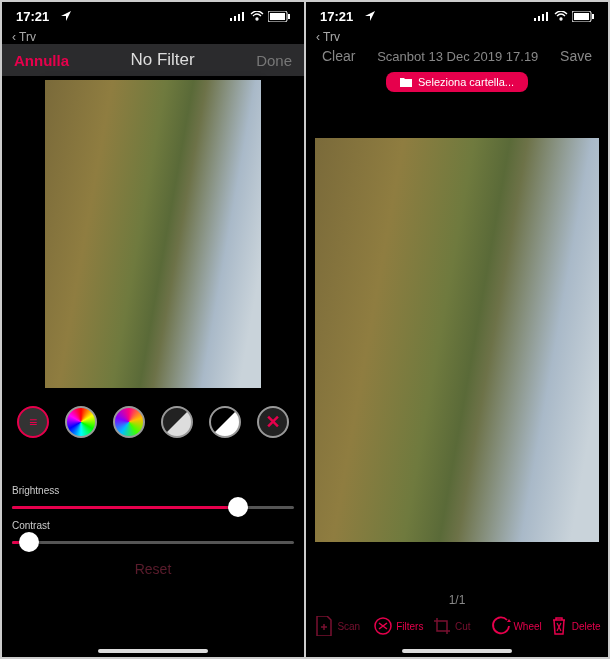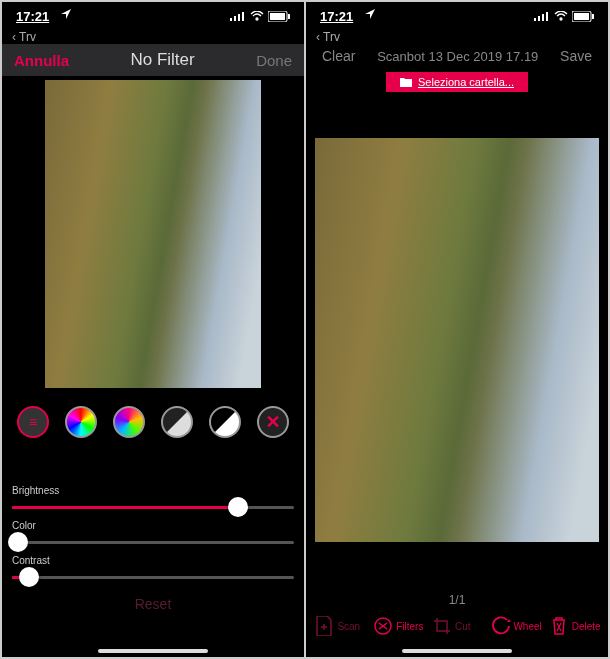--- a/index.html
+++ b/index.html
@@ -2,21 +2,21 @@
 <html><head>
 <meta charset="utf-8">
 <style>
   * { margin: 0; padding: 0; box-sizing: border-box; font-family: -apple-system, BlinkMacSystemFont, "Segoe UI", sans-serif; }
   body { background: #fff; }
   .wrap { display: flex; width: 610px; height: 659px; border: 2px solid #ccc; }
   .phone { flex: 1; background: #000; color: #fff; display: flex; flex-direction: column; position: relative; overflow: hidden; }
   .phone + .phone { border-left: 2px solid #ccc; }
 
   .status-bar { height: 28px; display: flex; justify-content: space-between; align-items: center; padding: 0 14px; font-size: 13px; font-weight: 600; color: #fff; }
-  .status-left { display: flex; gap: 12px; text-decoration: underline; }
+  .status-left { display: flex; align-items: center; gap: 12px; }
   .status-right { display: flex; align-items: center; gap: 4px; }
 
   .back-row { padding: 0 10px; font-size: 12px; color: #aaa; }
 
   .hdr { display: flex; align-items: center; justify-content: space-between; padding: 6px 12px; background: #2b2b2d; gap: 33px; }
   .hdr .title { font-size: 17px; color: #ddd; font-weight: 400; }
   .accent { color: #e6004c; font-weight: 600; font-size: 15px; }
   .dim { color: #777; font-size: 15px; }
 
   .img-area { flex: 0 0 auto; display: flex; align-items: center; justify-content: center; background: #000; padding: 4px 0 8px; }
@@ -44,21 +44,21 @@
   .reset { text-align: center; color: #5a1c2c; font-size: 14px; padding: 6px 0 2px; }
 
   .home-ind { position: absolute; bottom: 4px; left: 50%; transform: translateX(-50%); width: 110px; height: 4px; border-radius: 3px; background: #ddd; }
 
   
   .hdr2 { display: flex; align-items: center; justify-content: space-between; padding: 4px 16px; }
   .hdr2 .mid { font-size: 13px; color: #888; text-align: center; flex: 1; white-space: nowrap; overflow: hidden; }
   .hdr2 .save { color: #888; font-size: 14px; }
   .hdr2 .clear { color: #888; font-size: 14px; }
 
-  .folder-pill { background: #e6004c; color: #fff; font-size: 11px; padding: 4px 14px; border-radius: 0; margin: 4px auto 6px; display: flex; align-items: center; gap: 6px; width: fit-content; text-decoration: underline; }
+  .folder-pill { background: #e6004c; color: #fff; font-size: 11px; padding: 4px 14px; border-radius: 8px; margin: 4px auto 6px; display: flex; align-items: center; gap: 6px; width: fit-content; }
 
   .page-ind { text-align: center; font-size: 12px; color: #888; padding: 8px 8px 4px; }
 
   .toolbar { display: flex; justify-content: space-around; padding: 4px 4px 20px; }
   .tb-btn { display: flex; flex-direction: row; align-items: center; gap: 2px; color: #e6004c; font-size: 10px; width: 52px; }
   .tb-btn .ico { width: 22px; height: 22px; display: flex; align-items: center; justify-content: center; }
   .tb-btn.dark { color: #7a1030; }
   svg { display:block; }
 </style>
 </head>
@@ -123,28 +123,20 @@
     <div class="sliders">
       <div class="sld">
         <div class="sld-label">Brightness</div>
         <div class="track">
           <div class="bar"></div>
             <div class="fill" style="width:80%"></div>
             <div class="thumb" style="left:80%"></div>
         </div>
       </div>
       <div class="sld">
-        <div class="sld-label">Color</div>
-        <div class="track">
-          <div class="bar"></div>
-            <div class="fill" style="width:2%"></div>
-            <div class="thumb" style="left:2%"></div>
-        </div>
-      </div>
-      <div class="sld">
         <div class="sld-label">Contrast</div>
         <div class="track">
           <div class="bar"></div>
             <div class="fill" style="width:6%"></div>
             <div class="thumb" style="left:6%"></div>
         </div>
       </div>
     </div>
 
     <div class="reset">Reset</div>

